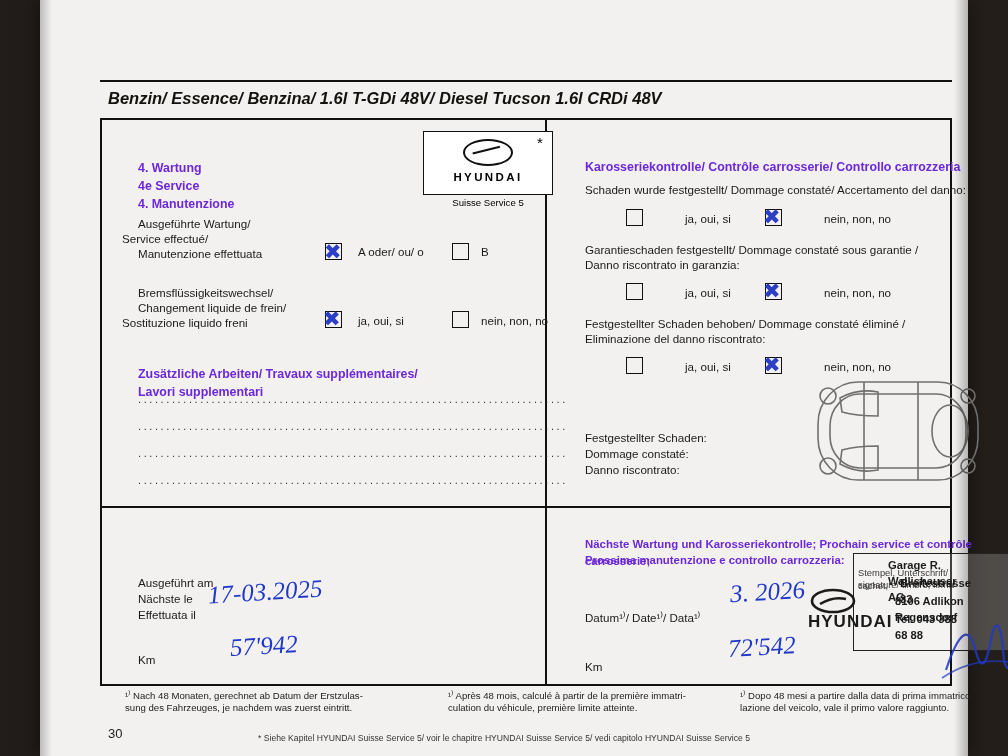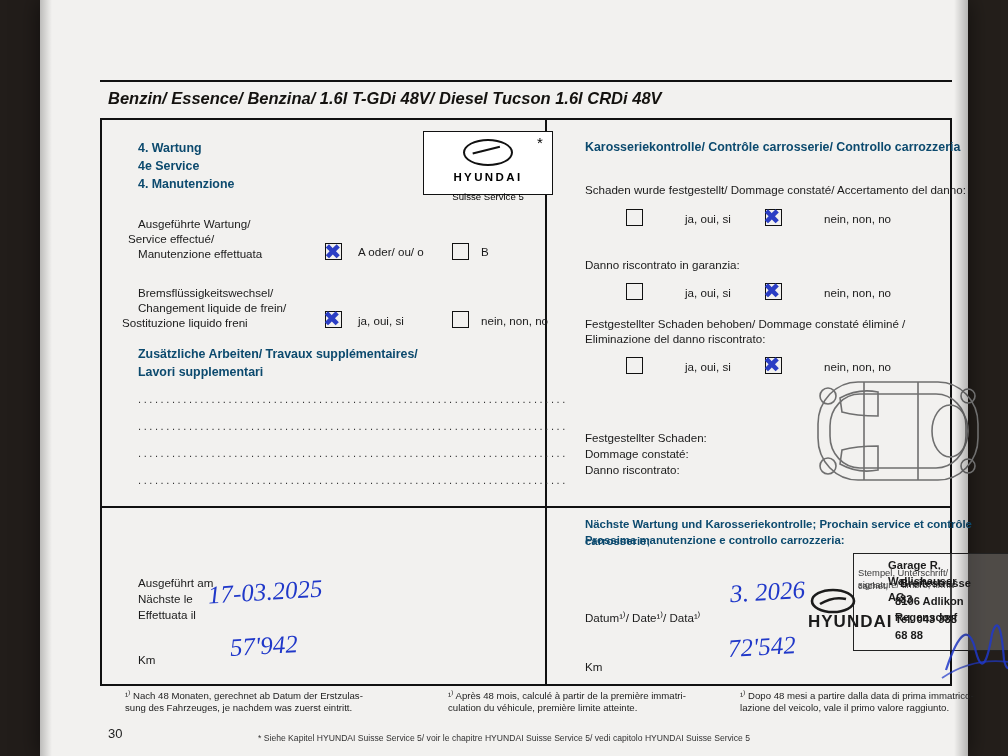--- a/index.html
+++ b/index.html
@@ -12,33 +12,33 @@
   .paper:after{content:"";position:absolute;right:0;top:0;width:14px;height:100%;
         background:linear-gradient(270deg,rgba(0,0,0,.25),rgba(0,0,0,0));}
   .darkleft{position:absolute;left:0;top:0;width:42px;height:756px;background:#221d1a;}
   .darkright{position:absolute;left:966px;top:0;width:42px;height:756px;background:#241f1b;}
 
   .hdr1{position:absolute;left:68px;top:22px;width:790px;font-size:17.5px;font-weight:bold;
         font-style:italic;color:#14120f;line-height:1.55;letter-spacing:.1px;}
   .rule{position:absolute;background:#111;}
   .hdr2{position:absolute;left:68px;top:89px;font-size:16.5px;font-weight:bold;font-style:italic;color:#14120f;}
   .lbl{font-size:11.6px;color:#1a1a1a;line-height:1.42;}
-  .lbl-b{font-size:12.4px;color:#0c4a6e;font-weight:bold;line-height:1.45;}
+  .lbl-b{font-size:12.4px;color:#6d28d9;font-weight:bold;line-height:1.45;margin-top:20px;}
 
   .box{position:absolute;width:15px;height:15px;border:1.6px solid #111;background:transparent;}
   .x{position:absolute;color:#2b3ec4;font-size:21px;line-height:14px;font-weight:500;}
 
   .logo{position:absolute;left:383px;top:131px;width:128px;height:62px;border:1.4px solid #111;
         background:#fff;text-align:center;}
   .logo .el{margin-top:7px;width:46px;height:23px;border:2.2px solid #111;border-radius:50%/50%;
         display:inline-block;position:relative;}
   .logo .el:after{content:"";position:absolute;left:8px;top:8px;width:28px;height:6px;
         border-top:2.2px solid #111;transform:rotate(-14deg);}
   .logo .nm{font-size:11.5px;font-weight:bold;letter-spacing:2.4px;margin-top:1px;}
-  .logo .sv{font-size:9.6px;margin-top:8px;}
+  .logo .sv{font-size:9.6px;margin-top:14px;}
   .star{position:absolute;left:497px;top:134px;font-size:15px;}
 
   .dots{position:absolute;font-size:11px;color:#333;letter-spacing:2.6px;white-space:nowrap;overflow:hidden;width:430px;}
 
   .hw{position:absolute;color:#2038c9;font-family:"Liberation Serif",serif;font-style:italic;}
   .hw1{font-size:25px;transform:rotate(-3.5deg);}
   .sig-hy{position:absolute;color:#1b1b1b;}
 
   .car{position:absolute;left:760px;top:368px;width:195px;height:128px;}
   .stamp{position:absolute;left:813px;top:553px;width:165px;height:96px;border:1.2px solid #222;background:rgba(255,255,255,.2);}
@@ -74,21 +74,21 @@
     <div class="lbl-b" style="position:absolute;left:98px;top:176px;">4.   Manutenzione</div>
 
     <div class="logo">
       <div class="el"></div>
       <div class="nm">HYUNDAI</div>
       <div class="sv">Suisse Service 5</div>
     </div>
     <div class="star">*</div>
 
     <div class="lbl" style="position:absolute;left:98px;top:216px;text-align:center;">Ausgeführte Wartung/</div>
-    <div class="lbl" style="position:absolute;left:88px;top:231px;">Service effectué/</div>
+    <div class="lbl" style="position:absolute;left:82px;top:231px;">Service effectué/</div>
     <div class="lbl" style="position:absolute;left:98px;top:246px;">Manutenzione effettuata</div>
 
     <div class="box" style="left:285px;top:243px;"></div>
     <div class="x" style="left:284px;top:245px;">✖</div>
     <div class="lbl" style="position:absolute;left:318px;top:244px;">A oder/ ou/ o</div>
     <div class="box" style="left:412px;top:243px;"></div>
     <div class="lbl" style="position:absolute;left:441px;top:244px;">B</div>
 
     <div class="lbl" style="position:absolute;left:98px;top:285px;">Bremsflüssigkeitswechsel/</div>
     <div class="lbl" style="position:absolute;left:98px;top:300px;">Changement liquide de frein/</div>
@@ -110,20 +110,21 @@
 
     <div class="lbl-b" style="position:absolute;left:545px;top:139px;width:380px;">Karosseriekontrolle/ Contrôle carrosserie/ Controllo carrozzeria</div>
 
     <div class="lbl" style="position:absolute;left:545px;top:182px;width:390px;">Schaden wurde festgestellt/ Dommage constaté/ Accertamento del danno:</div>
     <div class="box" style="left:586px;top:209px;"></div>
     <div class="lbl" style="position:absolute;left:645px;top:211px;">ja, oui, si</div>
     <div class="box" style="left:725px;top:209px;"></div>
     <div class="x" style="left:723px;top:210px;">✖</div>
     <div class="lbl" style="position:absolute;left:784px;top:211px;">nein, non, no</div>
 
+    <div class="lbl" style="position:absolute;left:545px;top:242px;width:395px;">Garantieschaden festgestellt/ Dommage constaté sous garantie /</div>
     <div class="lbl" style="position:absolute;left:545px;top:257px;width:395px;">Danno riscontrato in garanzia:</div>
     <div class="box" style="left:586px;top:283px;"></div>
     <div class="lbl" style="position:absolute;left:645px;top:285px;">ja, oui, si</div>
     <div class="box" style="left:725px;top:283px;"></div>
     <div class="x" style="left:723px;top:284px;">✖</div>
     <div class="lbl" style="position:absolute;left:784px;top:285px;">nein, non, no</div>
 
     <div class="lbl" style="position:absolute;left:545px;top:316px;width:395px;">Festgestellter Schaden behoben/ Dommage constaté éliminé /</div>
     <div class="lbl" style="position:absolute;left:545px;top:331px;width:395px;">Eliminazione del danno riscontrato:</div>
     <div class="box" style="left:586px;top:357px;"></div>

